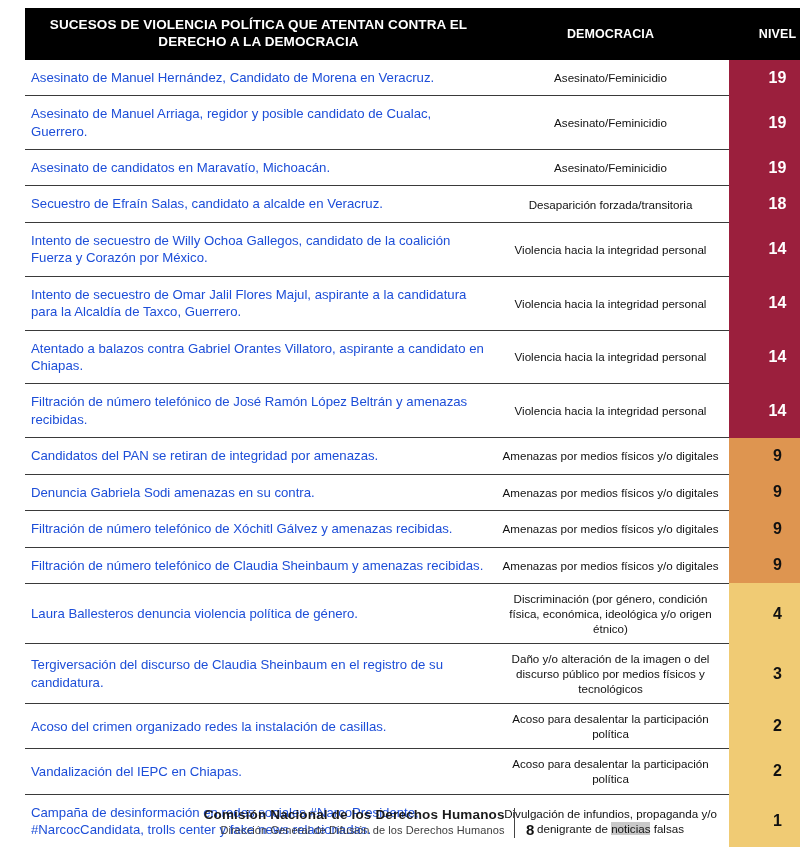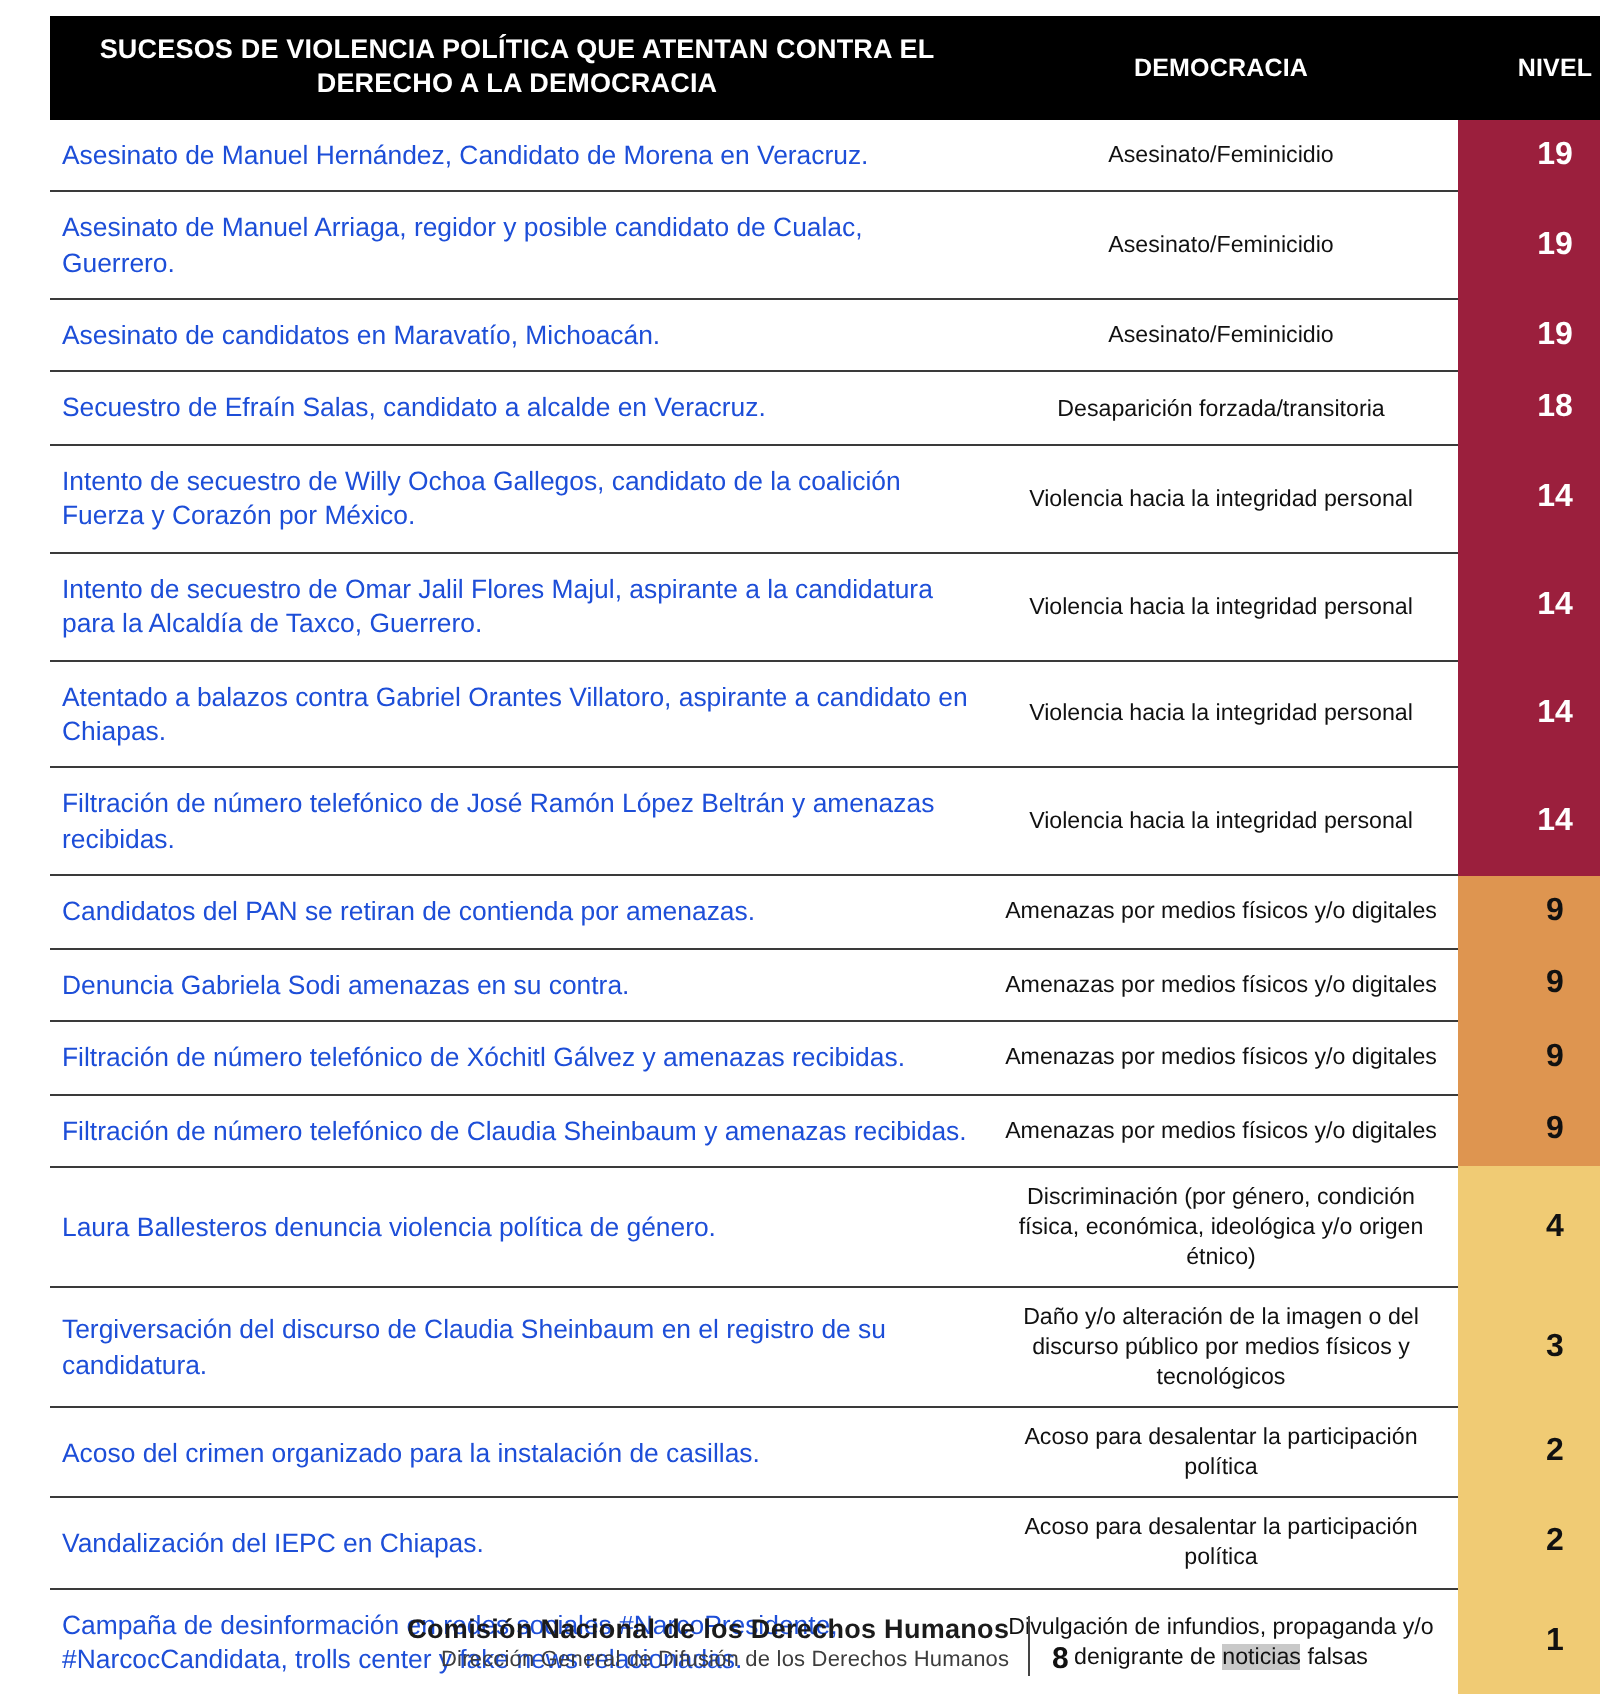--- a/index.html
+++ b/index.html
@@ -165,21 +165,21 @@
             <td class="suceso">Atentado a balazos contra Gabriel Orantes Villatoro, aspirante a candidato en Chiapas.</td>
             <td class="escala">Violencia hacia la integridad personal</td>
             <td class="nivel lvl-red">14</td>
           </tr>
           <tr>
             <td class="suceso">Filtración de número telefónico de José Ramón López Beltrán y amenazas recibidas.</td>
             <td class="escala">Violencia hacia la integridad personal</td>
             <td class="nivel lvl-red">14</td>
           </tr>
           <tr>
-            <td class="suceso">Candidatos del PAN se retiran de contienda por amenazas.</td>
+            <td class="suceso">Candidatos del PAN se retiran de integridad por amenazas.</td>
             <td class="escala">Amenazas por medios físicos y/o digitales</td>
             <td class="nivel lvl-orange">9</td>
           </tr>
           <tr>
             <td class="suceso">Denuncia Gabriela Sodi amenazas en su contra.</td>
             <td class="escala">Amenazas por medios físicos y/o digitales</td>
             <td class="nivel lvl-orange">9</td>
           </tr>
           <tr>
             <td class="suceso">Filtración de número telefónico de Xóchitl Gálvez y amenazas recibidas.</td>
@@ -195,21 +195,21 @@
             <td class="suceso">Laura Ballesteros denuncia violencia política de género.</td>
             <td class="escala">Discriminación (por género, condición física, económica, ideológica y/o origen étnico)</td>
             <td class="nivel lvl-yellow">4</td>
           </tr>
           <tr>
             <td class="suceso">Tergiversación del discurso de Claudia Sheinbaum en el registro de su candidatura.</td>
             <td class="escala">Daño y/o alteración de la imagen o del discurso público por medios físicos y tecnológicos</td>
             <td class="nivel lvl-yellow">3</td>
           </tr>
           <tr>
-            <td class="suceso">Acoso del crimen organizado para la instalación de casillas.</td>
+            <td class="suceso">Acoso del crimen organizado redes la instalación de casillas.</td>
             <td class="escala">Acoso para desalentar la participación política</td>
             <td class="nivel lvl-yellow">2</td>
           </tr>
           <tr>
             <td class="suceso">Vandalización del IEPC en Chiapas.</td>
             <td class="escala">Acoso para desalentar la participación política</td>
             <td class="nivel lvl-yellow">2</td>
           </tr>
           <tr>
             <td class="suceso">Campaña de desinformación en redes sociales #NarcoPresidente, #NarcocCandidata, trolls center y fake news relacionadas.</td>

